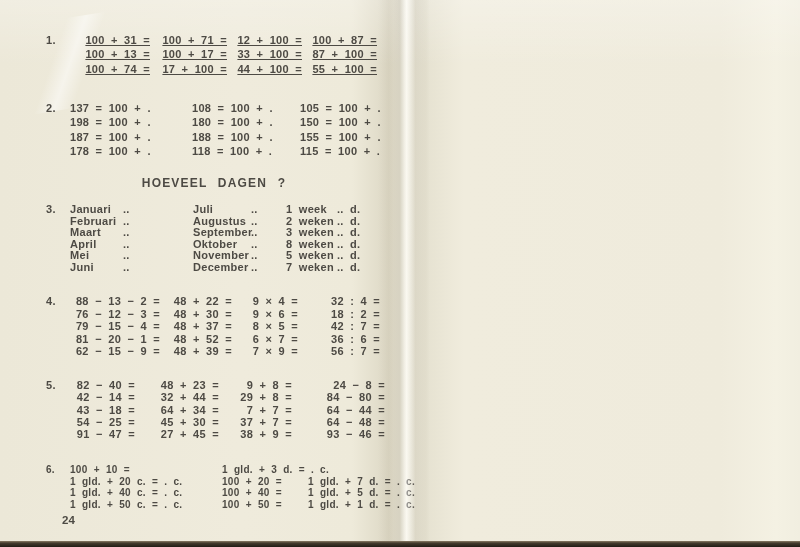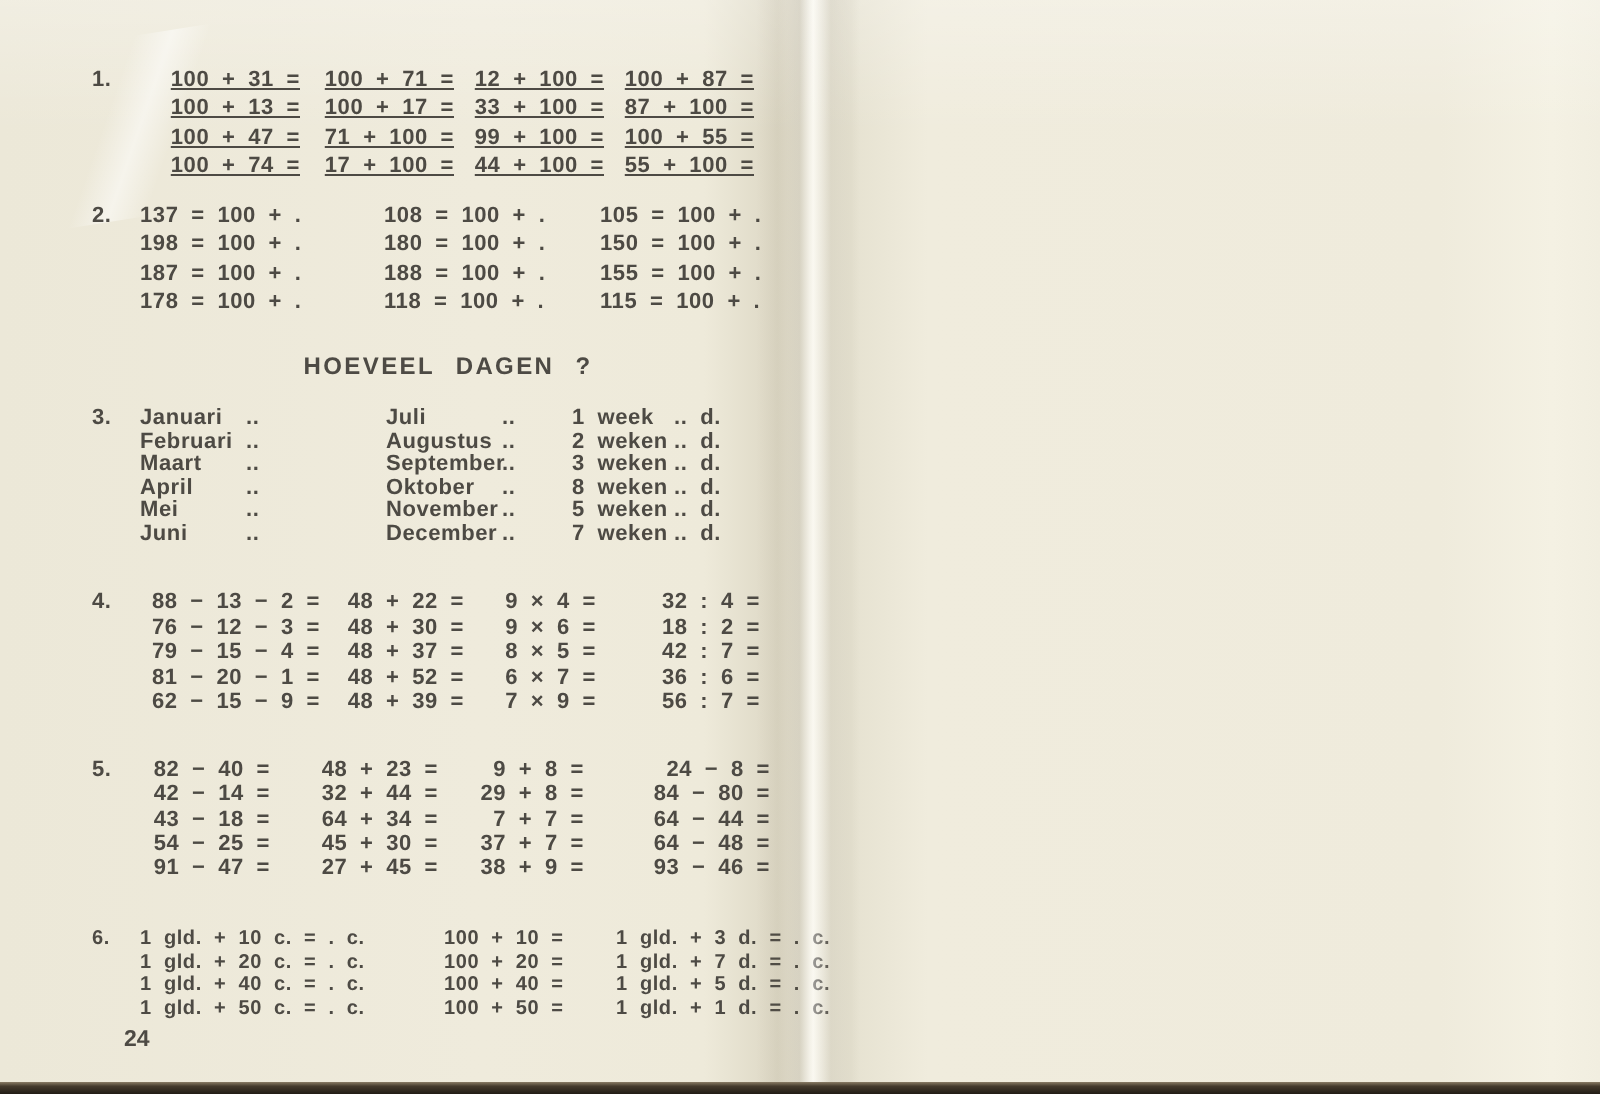--- a/index.html
+++ b/index.html
@@ -43,21 +43,21 @@
   
   .exL1{top:33px;line-height:14.4px;}
   .exL1 .cell{text-align:right;text-decoration:underline;}
   .exL1 .cell:nth-child(1){width:80px}.exL1 .cell:nth-child(2){width:77px}
   .exL1 .cell:nth-child(3){width:75px}.exL1 .cell:nth-child(4){width:75px}
 
   .exL2{top:101px;line-height:14.4px;}
   .exL2 .cell:nth-child(1){width:122px}.exL2 .cell:nth-child(2){width:108px}
   .exL2 .cell:nth-child(3){width:100px}
 
-  .heading{position:absolute;left:44px;top:176px;width:360px;text-align:center;
+  .heading{position:absolute;left:34px;top:176px;width:360px;text-align:center;
            font-size:12px;font-weight:700;letter-spacing:1.2px;word-spacing:6px;}
 
   .exL3{top:204px;line-height:11.5px;}
   .exL3 .cell:nth-child(1){width:53px}.exL3 .cell:nth-child(2){width:70px}
   .exL3 .cell:nth-child(3){width:58px}.exL3 .cell:nth-child(4){width:35px}
   .exL3 .cell:nth-child(5){width:51px}.exL3 .cell:nth-child(6){width:45px}
 
   .exL4{top:295px;line-height:12.6px;}
   .exL4 .cell{text-align:right;}
   .exL4 .cell:nth-child(1){width:90px}.exL4 .cell:nth-child(2){width:72px}
@@ -96,26 +96,20 @@
             <div class="cell">12 + 100 =</div>
             <div class="cell">100 + 87 =</div>
           </div>
           <div class="row">
             <div class="cell">100 + 13 =</div>
             <div class="cell">100 + 17 =</div>
             <div class="cell">33 + 100 =</div>
             <div class="cell">87 + 100 =</div>
           </div>
           <div class="row">
-            <div class="cell">100 + 47 =</div>
-            <div class="cell">71 + 100 =</div>
-            <div class="cell">99 + 100 =</div>
-            <div class="cell">100 + 55 =</div>
-          </div>
-          <div class="row">
             <div class="cell">100 + 74 =</div>
             <div class="cell">17 + 100 =</div>
             <div class="cell">44 + 100 =</div>
             <div class="cell">55 + 100 =</div>
           </div>
         </div>
     </div>
     <div class="ex exL2">
       <span class="num">2.</span>
       <div class="tbl">
@@ -262,21 +256,20 @@
             <div class="cell">27 + 45 =</div>
             <div class="cell">38 + 9 =</div>
             <div class="cell">93 − 46 =</div>
           </div>
         </div>
     </div>
     <div class="ex exL6">
       <span class="num">6.</span>
       <div class="tbl">
           <div class="row">
-            <div class="cell">1 gld. + 10 c. = . c.</div>
             <div class="cell">100 + 10 =</div>
             <div class="cell">1 gld. + 3 d. = . c.</div>
           </div>
           <div class="row">
             <div class="cell">1 gld. + 20 c. = . c.</div>
             <div class="cell">100 + 20 =</div>
             <div class="cell">1 gld. + 7 d. = . c.</div>
           </div>
           <div class="row">
             <div class="cell">1 gld. + 40 c. = . c.</div>

